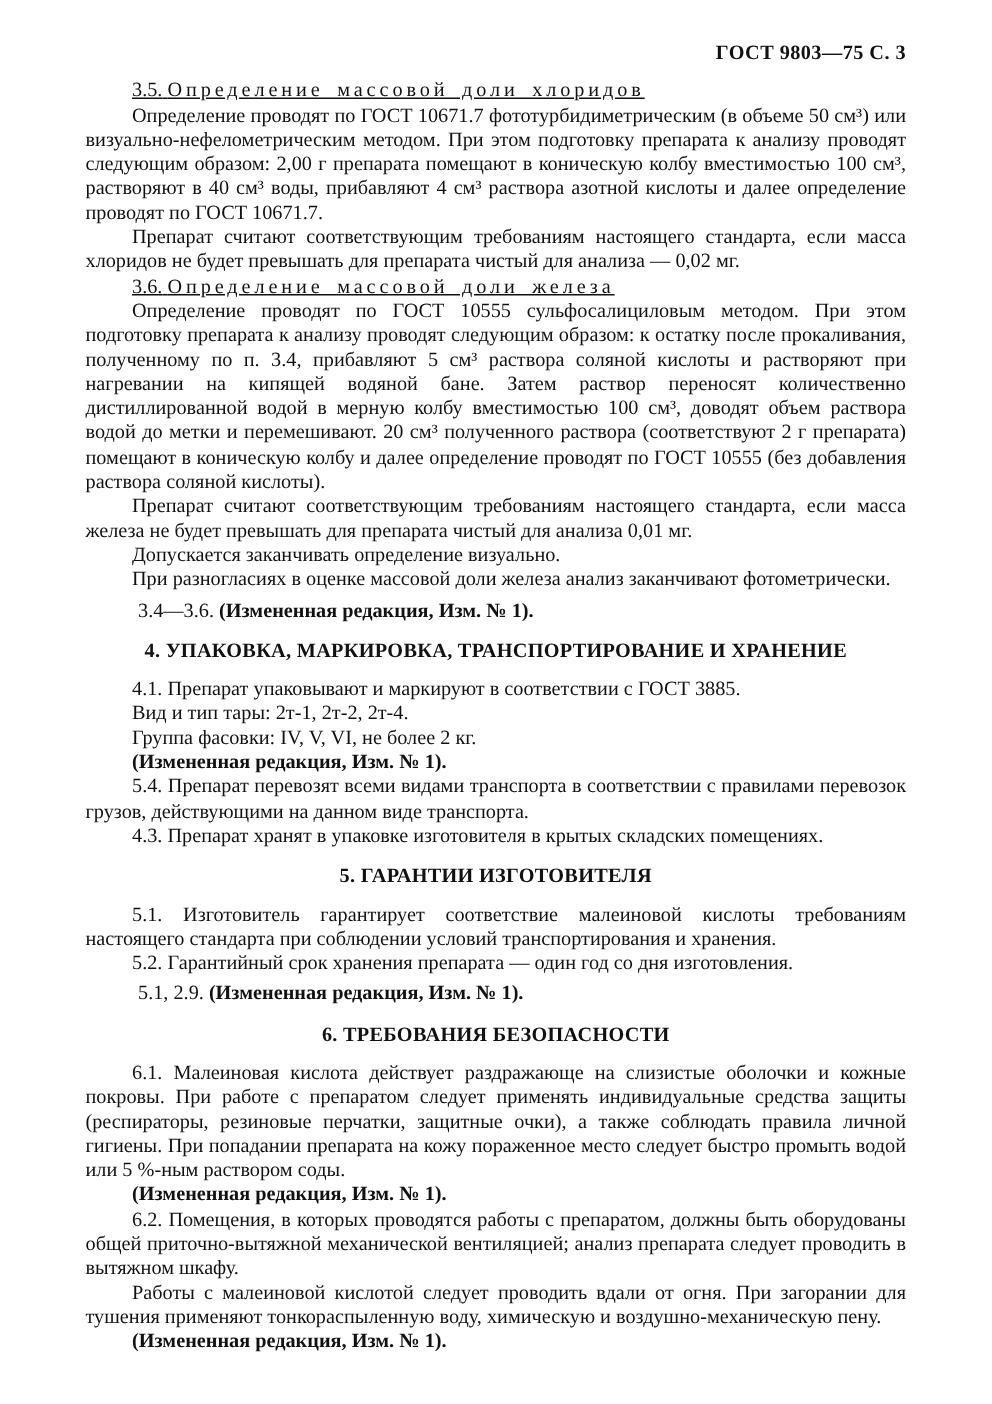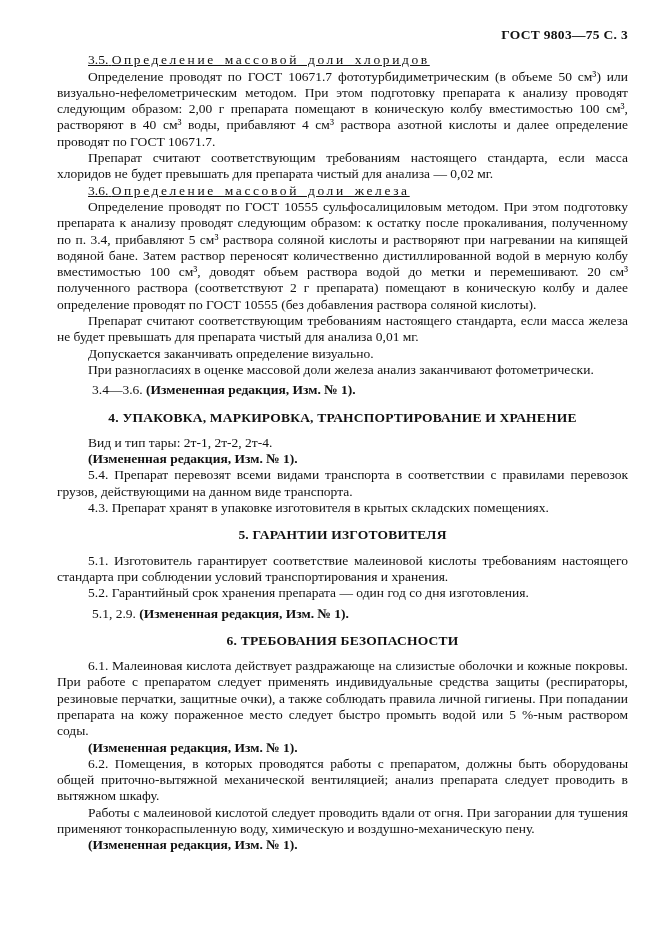--- a/index.html
+++ b/index.html
@@ -11,21 +11,21 @@
     position: relative;
     width: 661px;
     height: 936px;
     background: #ffffff;
     color: #111111;
     font-family: "Liberation Serif", "DejaVu Serif", serif;
     font-size: 13.5px;
     line-height: 16.3px;
     overflow: hidden;
     box-sizing: border-box;
-    padding: 27px 33px 0 57px;
+    padding: 27px 57px 0 57px;
   }
   .running-header {
     text-align: right;
     font-weight: bold;
     margin: 0 0 9px 0;
     letter-spacing: 0.3px;
   }
   p.body-par {
     margin: 0;
     text-align: justify;
@@ -75,21 +75,23 @@
 
   <p class="clause-heading"><span>3.6.</span>&nbsp;<span class="spaced">Определение массовой доли железа</span></p>
   <p class="body-par">Определение проводят по ГОСТ 10555 сульфосалициловым методом. При этом подготовку препарата к анализу проводят следующим образом: к остатку после прокаливания, полученному по п. 3.4, прибавляют 5 см³ раствора соляной кислоты и растворяют при нагревании на кипящей водяной бане. Затем раствор переносят количественно дистиллированной водой в мерную колбу вместимостью 100 см³, доводят объем раствора водой до метки и перемешивают. 20 см³ полученного раствора (соответствуют 2 г препарата) помещают в коническую колбу и далее определение проводят по ГОСТ 10555 (без добавления раствора соляной кислоты).</p>
   <p class="body-par">Препарат считают соответствующим требованиям настоящего стандарта, если масса железа не будет превышать для препарата чистый для анализа 0,01 мг.</p>
   <p class="body-par">Допускается заканчивать определение визуально.</p>
   <p class="body-par">При разногласиях в оценке массовой доли железа анализ заканчивают фотометрически.</p>
 
   <p class="amendment-inline"><span>3.4—3.6. </span><span class="bold">(Измененная редакция, Изм. № 1).</span></p>
 
   <p class="section-heading">4. УПАКОВКА, МАРКИРОВКА, ТРАНСПОРТИРОВАНИЕ И ХРАНЕНИЕ</p>
+  <p class="body-par">4.1. Препарат упаковывают и маркируют в соответствии с ГОСТ 3885.</p>
   <p class="body-par">Вид и тип тары: 2т-1, 2т-2, 2т-4.</p>
+  <p class="body-par">Группа фасовки: IV, V, VI, не более 2 кг.</p>
   <p class="amendment-only">(Измененная редакция, Изм. № 1).</p>
   <p class="body-par">5.4. Препарат перевозят всеми видами транспорта в соответствии с правилами перевозок грузов, действующими на данном виде транспорта.</p>
   <p class="body-par">4.3. Препарат хранят в упаковке изготовителя в крытых складских помещениях.</p>
 
   <p class="section-heading">5. ГАРАНТИИ ИЗГОТОВИТЕЛЯ</p>
   <p class="body-par">5.1. Изготовитель гарантирует соответствие малеиновой кислоты требованиям настоящего стандарта при соблюдении условий транспортирования и хранения.</p>
   <p class="body-par">5.2. Гарантийный срок хранения препарата — один год со дня изготовления.</p>
   <p class="amendment-inline"><span>5.1, 2.9. </span><span class="bold">(Измененная редакция, Изм. № 1).</span></p>
 
   <p class="section-heading">6. ТРЕБОВАНИЯ БЕЗОПАСНОСТИ</p>

